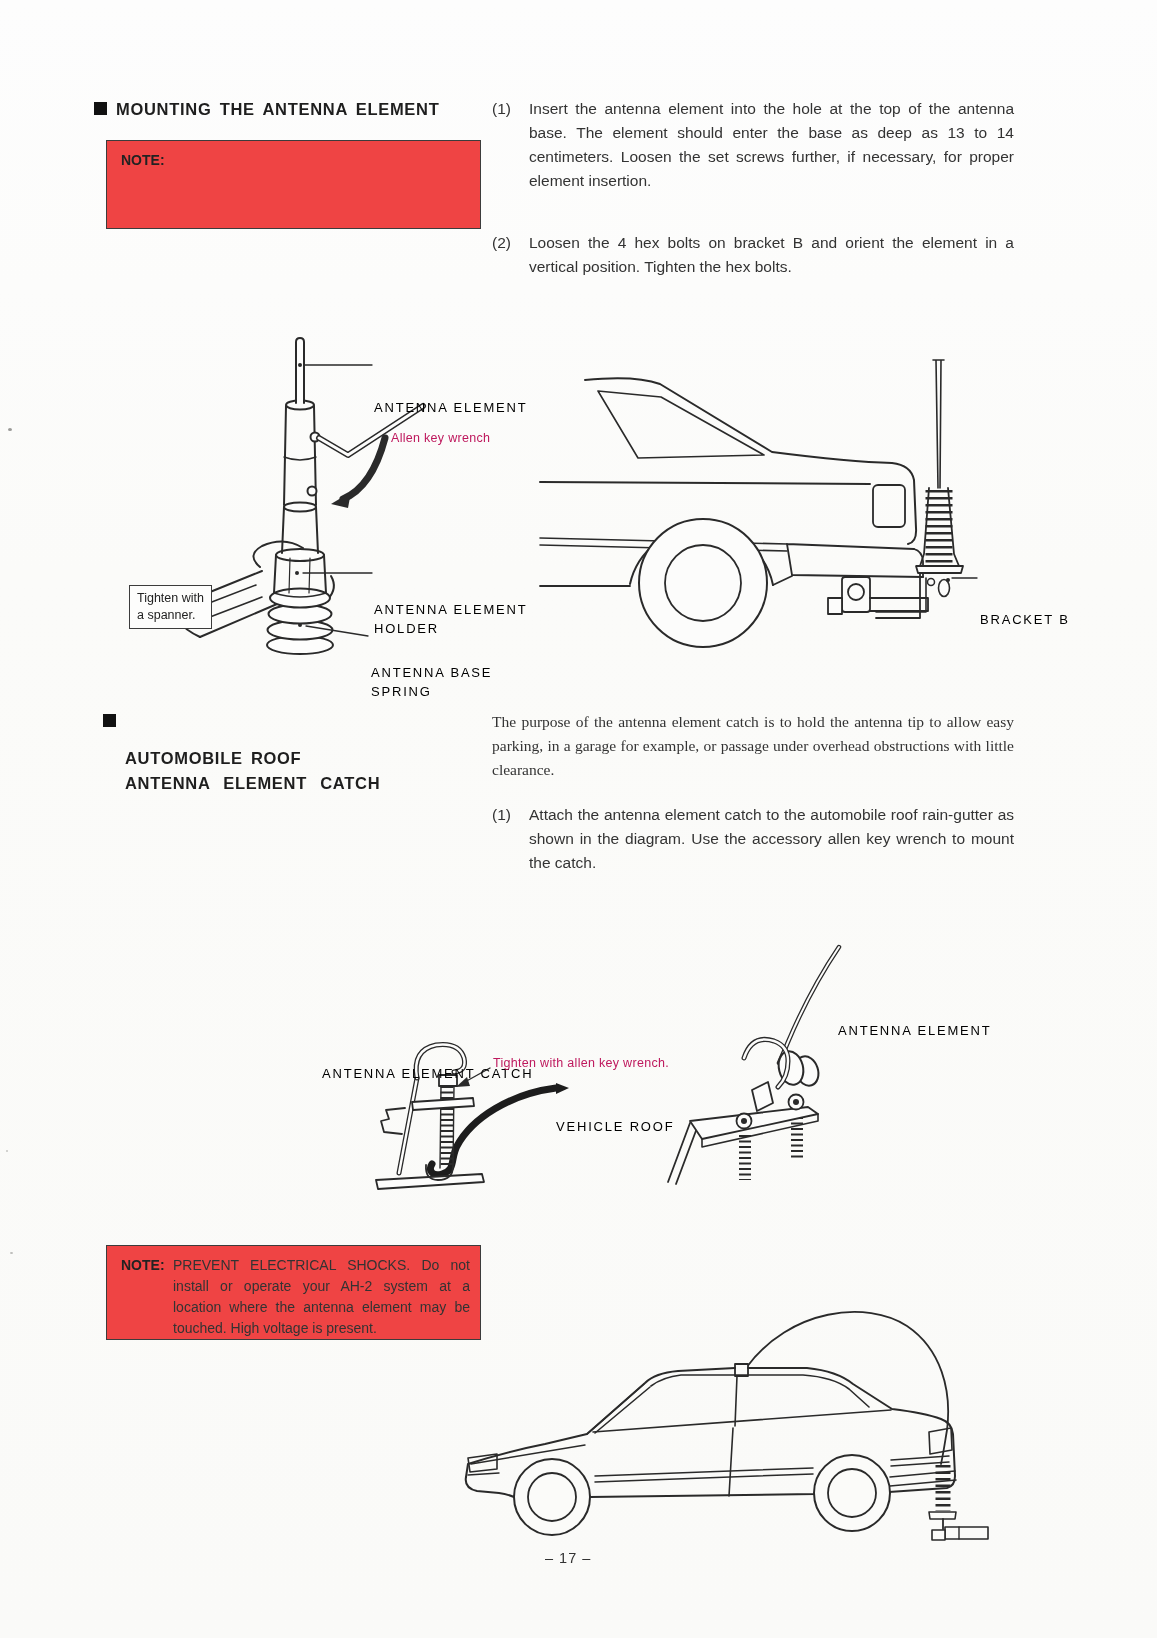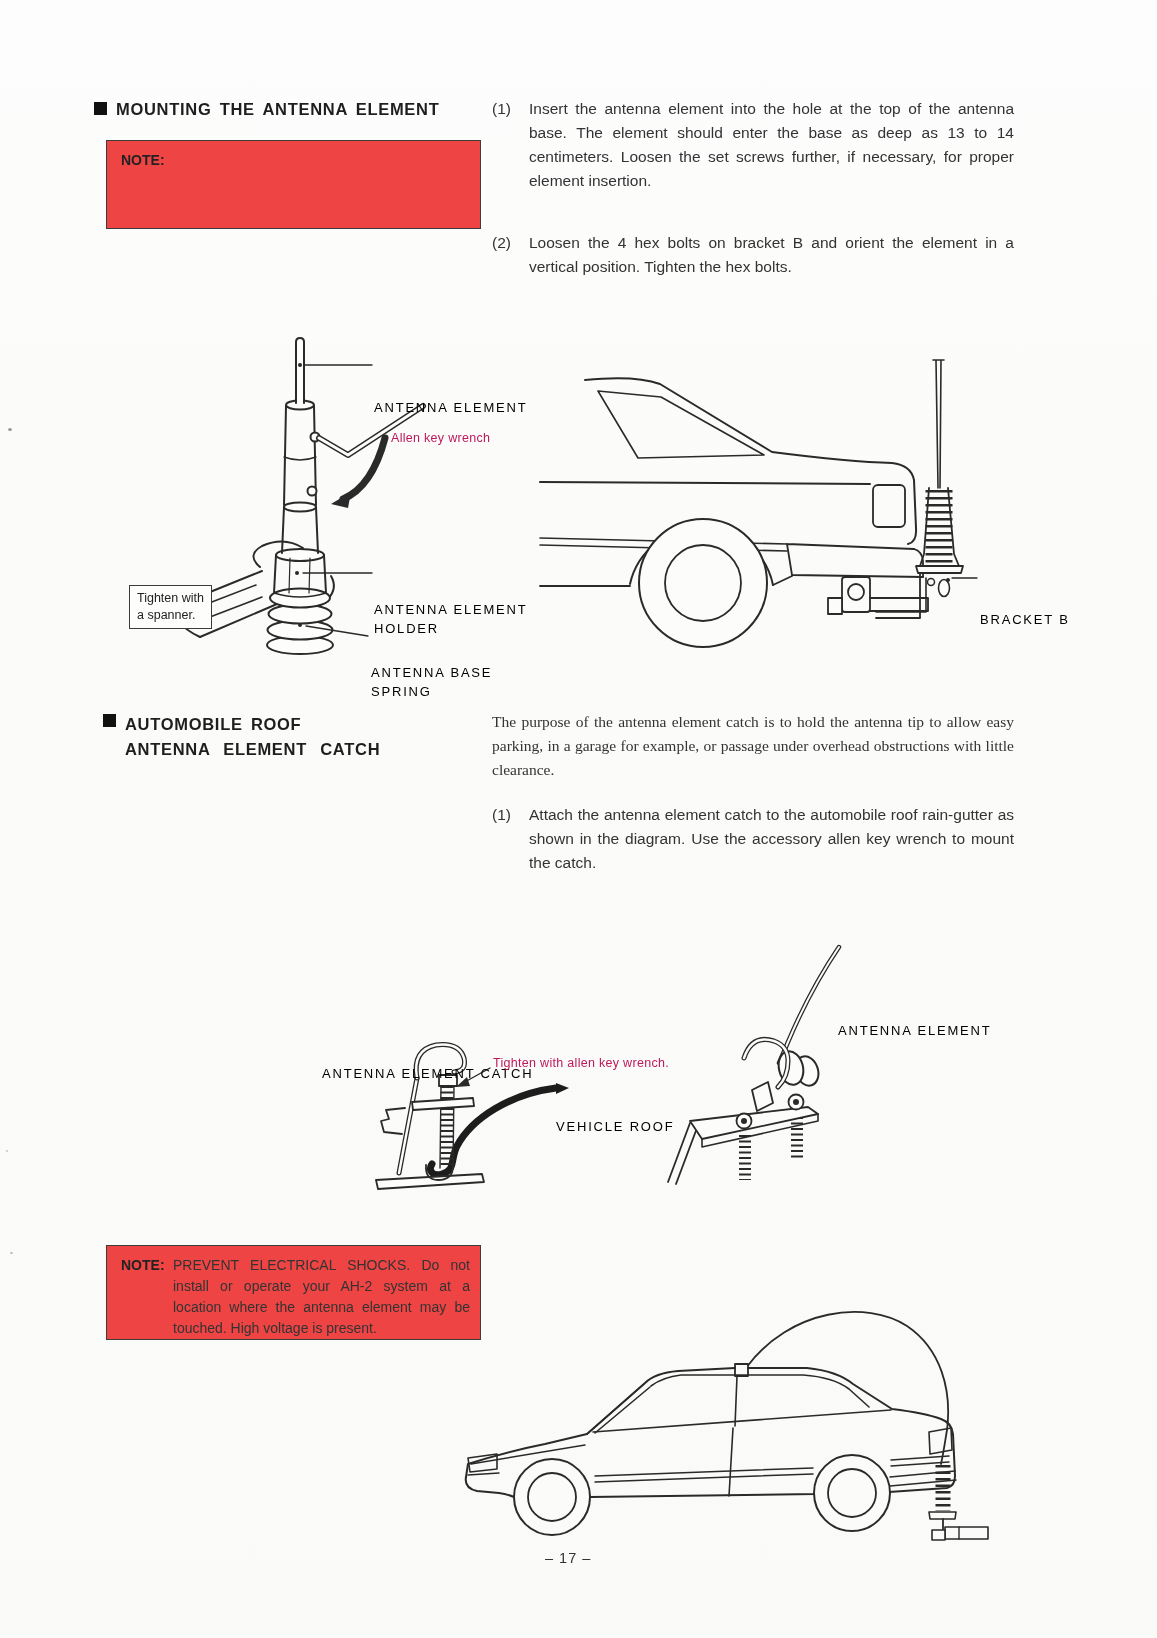--- a/index.html
+++ b/index.html
@@ -139,21 +139,21 @@
   <ellipse cx="404" cy="258" rx="5.5" ry="8.5" stroke-width="1.6" fill="#fcfcfb"></ellipse>
 
   <path d="M412,248 L437,248" stroke-width="1.3"></path>
   <circle cx="408" cy="250" r="2" fill="#2a2a2a" stroke="none"></circle>
 </svg>
 <div class="abs figlab" style="left:980px;top:570px;">BRACKET B</div>
 
 <div class="abs sec-head" style="left:103px;top:712px;">
   <span class="sq"></span>
   <span class="head2line">
-    <span style="display:block;">AUTOMOBILE ROOF</span>
+    <span style="display:block;margin-top:34px;">AUTOMOBILE ROOF</span>
     <span style="display:block;word-spacing:8px;">ANTENNA ELEMENT CATCH</span>
   </span>
 </div>
 
 <div class="abs para" style="left:492px;top:710px;width:522px;font-family:Liberation Serif, serif;">The purpose of the antenna element catch is to hold the antenna tip to allow easy parking, in a garage for example, or passage under overhead obstructions with little clearance.</div>
 
 <div class="abs step" style="left:492px;top:803px;width:522px;">
   <span class="num">(1)</span>
   <span class="ptext">Attach the antenna element catch to the automobile roof rain-gutter as shown in the diagram. Use the accessory allen key wrench to mount the catch.</span>
 </div>

